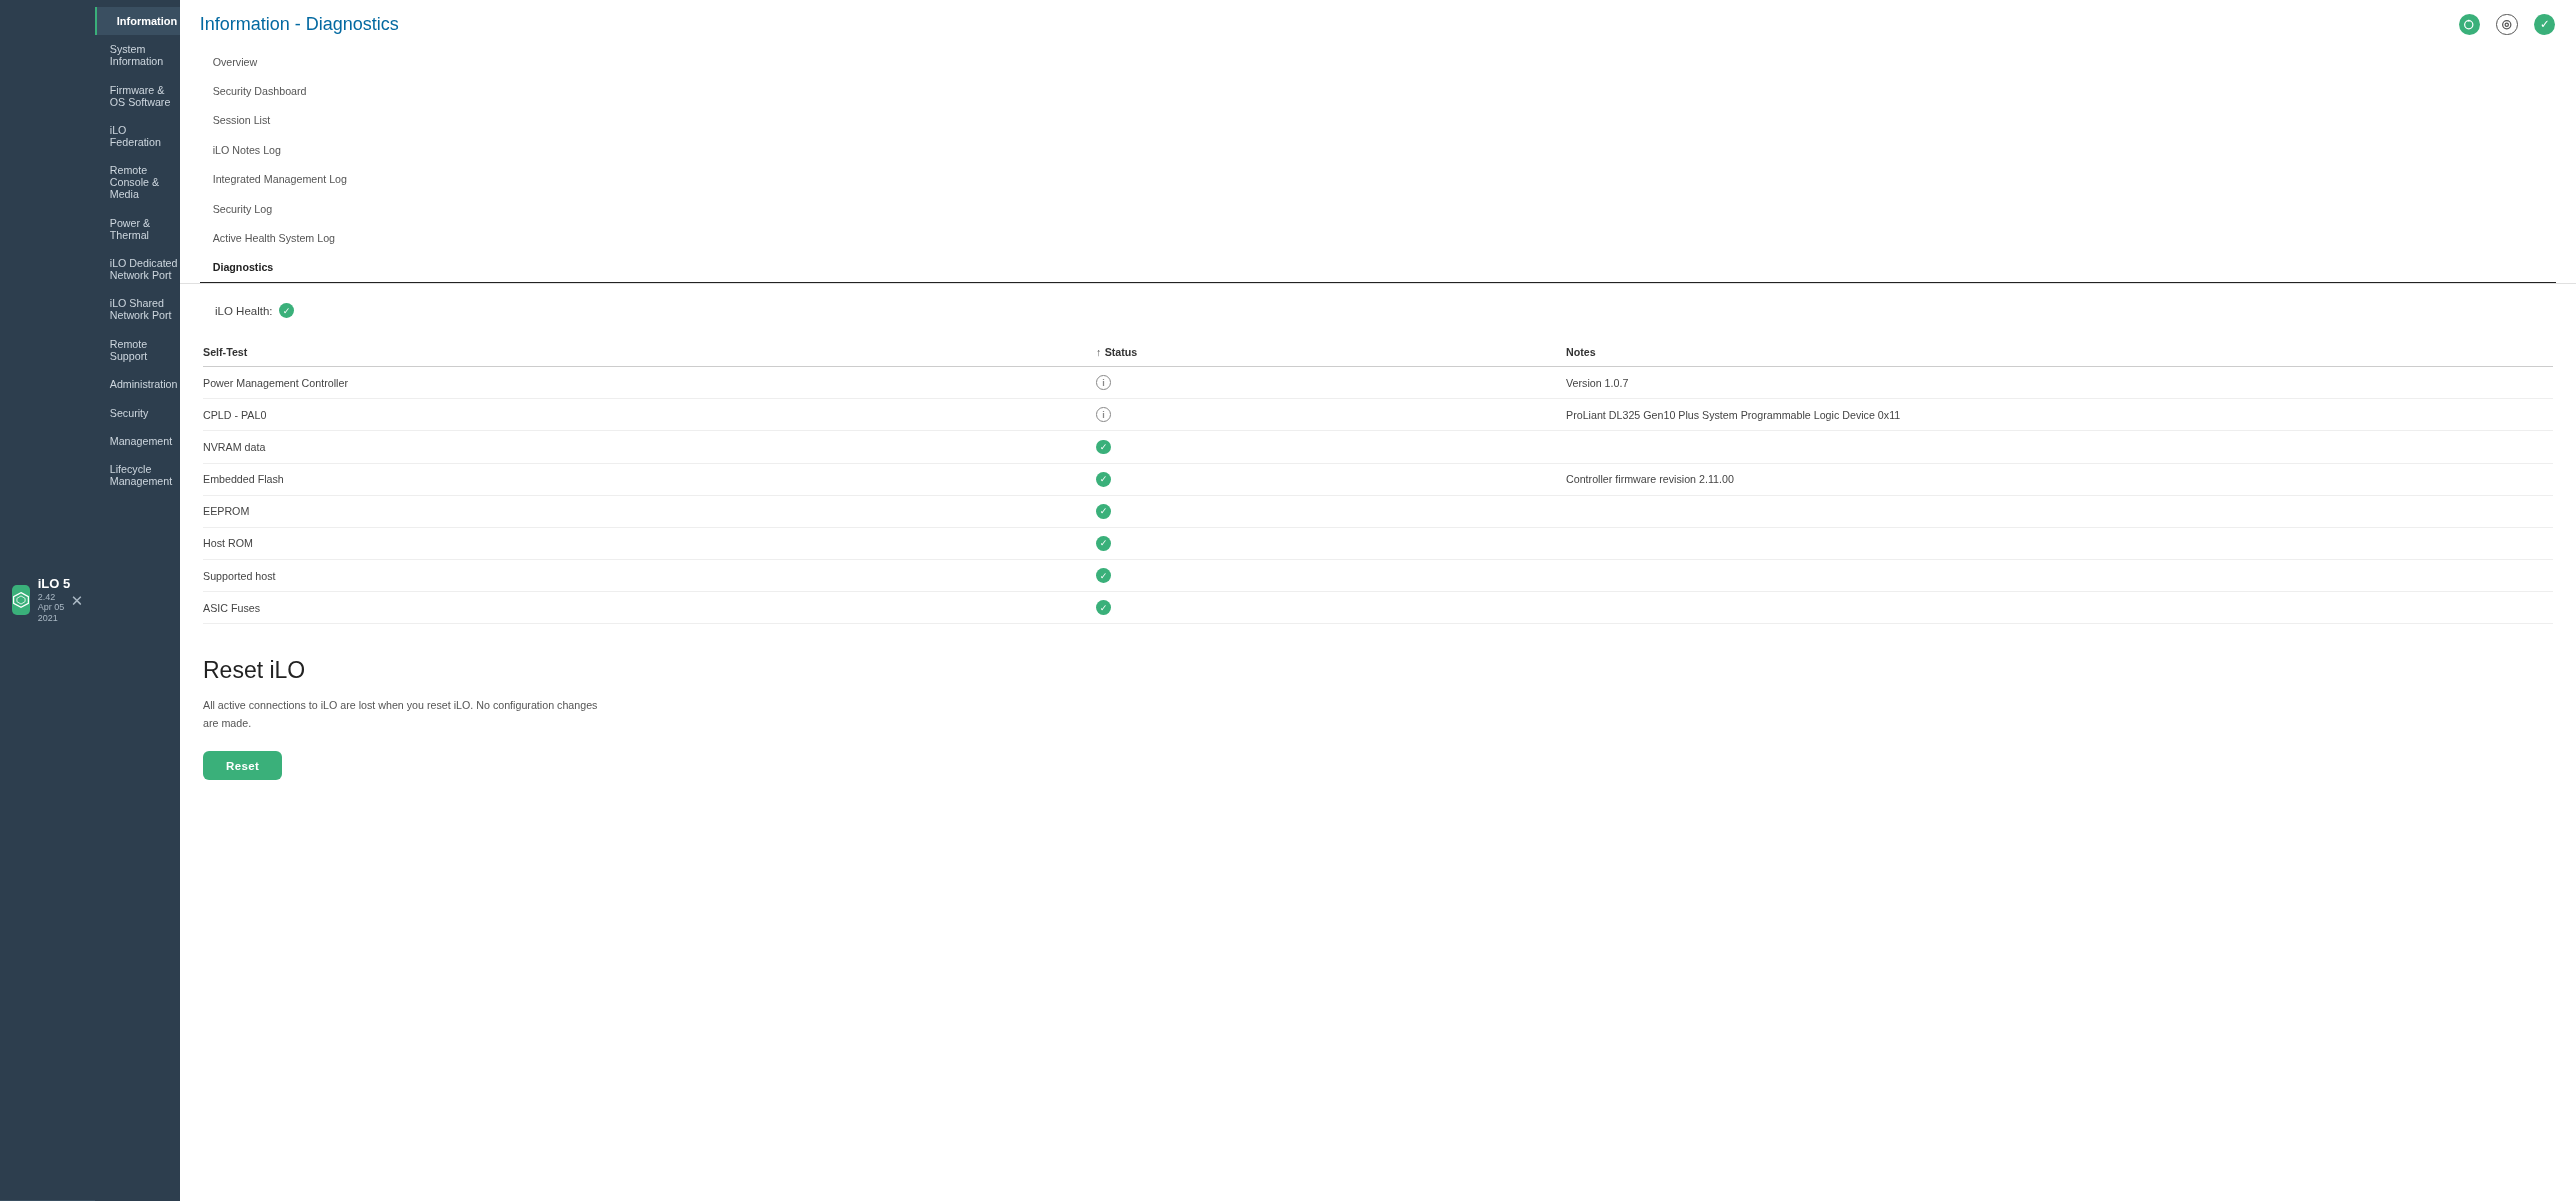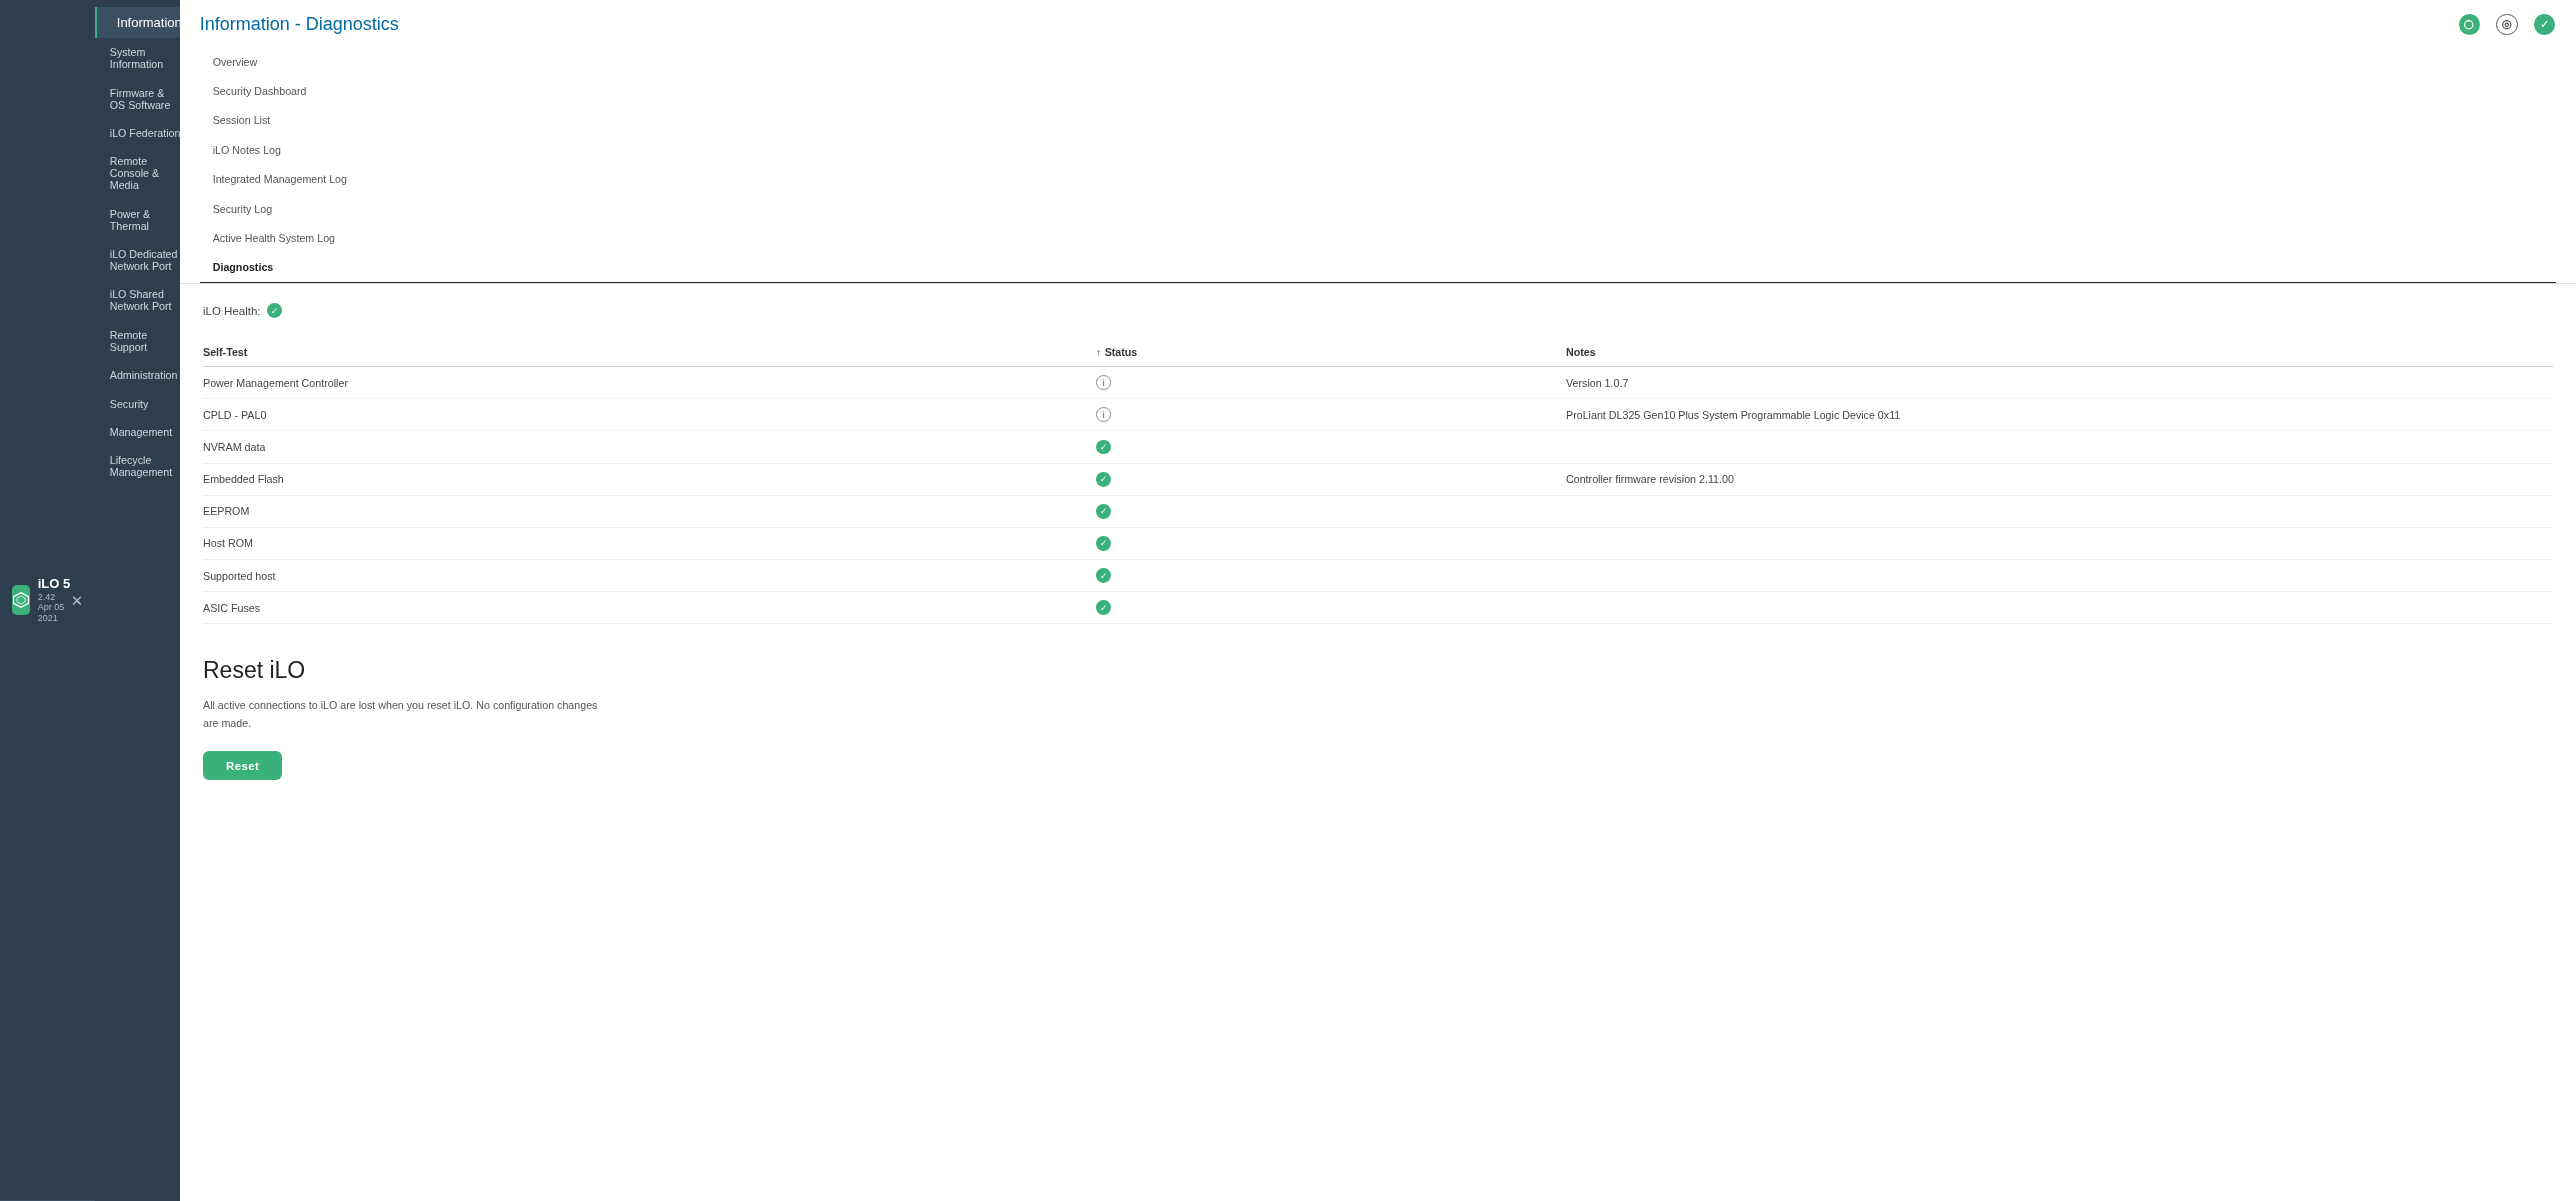--- a/index.html
+++ b/index.html
@@ -48,21 +48,21 @@
     .sidebar-nav { padding: 6.6px 0; flex: 1; }
     .nav-item {
       padding: 8.2px 13px;
       cursor: pointer;
       font-size: 10.7px;
       color: #cdd6de;
       border-left: 2.5px solid transparent;
       transition: background 0.15s;
     }
     .nav-item.active { background: #3a4f61; color: white; border-left: 2.5px solid #3ab07a; font-weight: 500; }
-    .nav-item.section-header { color: white; font-weight: 400; font-size: 13px; padding-left: 20px; }
+    .nav-item.section-header { color: white; font-weight: 700; font-size: 11px; padding-left: 20px; }
 
     .sidebar-thumbnail {
       background: #000;
       height: 82px;
       margin: 9.8px;
       border-radius: 3.3px;
     }
 
     
     .main {
@@ -143,20 +143,21 @@
     }
 
     
     .health-row {
       display: flex;
       align-items: center;
       gap: 6.6px;
       margin-bottom: 19.7px;
       font-size: 11.5px;
       color: #444;
+      margin-left: 12px;
     }
     .health-check {
       width: 14.8px; height: 14.8px; border-radius: 50%;
       background: #3ab07a;
       display: flex; align-items: center; justify-content: center;
       color: white; font-size: 9px;
     }
 
     
     .self-test-table {

